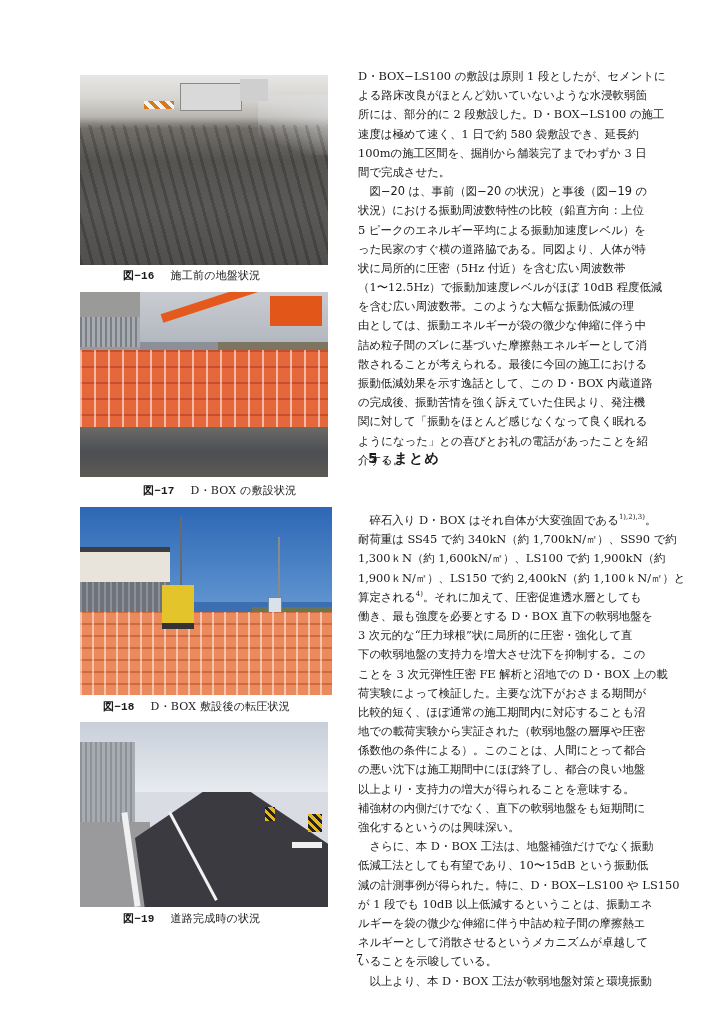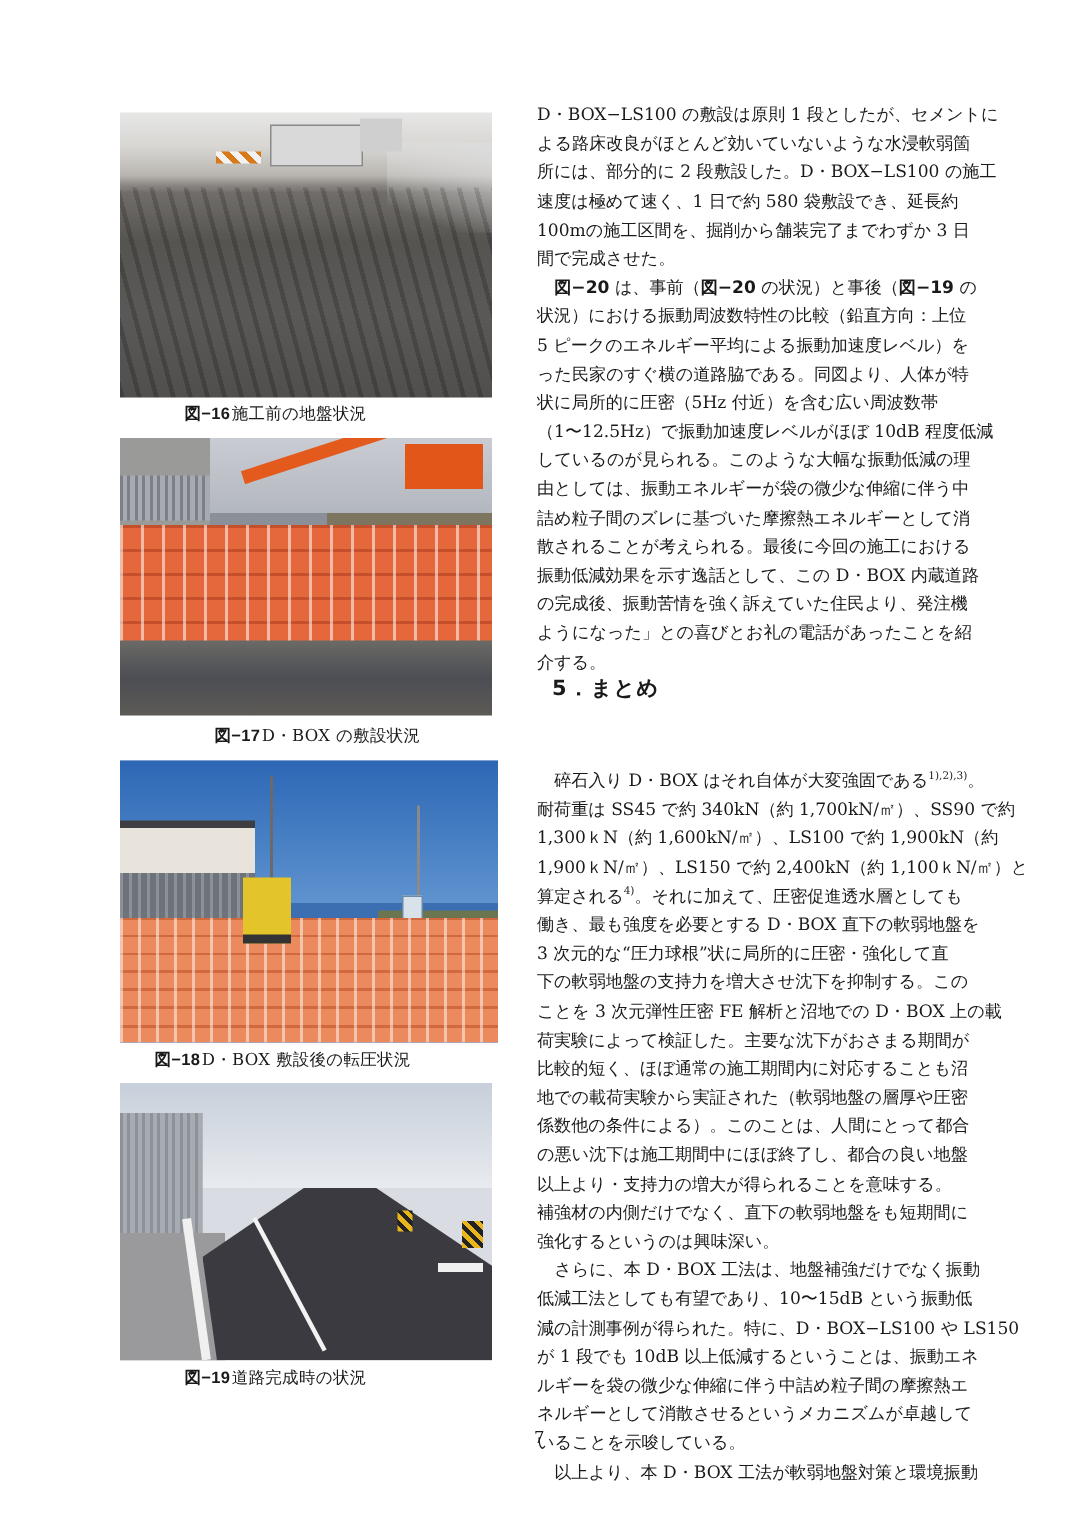--- a/index.html
+++ b/index.html
@@ -1,28 +1,28 @@
 <!DOCTYPE html>
 <html><head>
 <meta charset="utf-8">
 <style>
   html, body { margin: 0; padding: 0; background: #ffffff; }
   body { width: 724px; height: 1024px; position: relative; overflow: hidden;
          font-family: "DejaVu Serif", "Liberation Serif", serif; color: #1a1a1a; }
   .page { position: absolute; inset: 0; }
   .photo { position: absolute; overflow: hidden; }
   .caption { position: absolute; font-size: 11px; white-space: nowrap; letter-spacing: 0.2px; }
-  .caption .num { font-family: Liberation Sans, sans-serif; font-weight: bold; margin-right: 1px; }
+  .caption .num { font-family: Liberation Mono, monospace; font-weight: bold; margin-right: 16px; }
 
   
   .col { position: absolute; left: 358px; width: 296px; font-size: 11.4px; line-height: 19.2px; }
   .col p { margin: 0; text-align: justify; }
   .line { display: block; white-space: nowrap; height: 19.2px; overflow: visible; }
   .indent { padding-left: 11.5px; }
-  .bold { font-family: "DejaVu Sans", "Liberation Sans", sans-serif; font-weight: bold; }
+  .bold { font-family: "DejaVu Sans", "Liberation Sans", sans-serif; font-weight: normal; }
   sup { font-size: 7px; vertical-align: 5px; line-height: 0; margin-top: 20px; }
   .section-head { position: absolute; left: 368px; top: 450px; font-family: "DejaVu Sans", "Liberation Sans", sans-serif; font-size: 14px; font-weight: bold; letter-spacing: 1px; }
   .page-num { position: absolute; left: 356px; top: 952px; font-size: 11px; }
 
   
   .p16 { left: 80px; top: 75px; width: 248px; height: 190px;
     background:
       linear-gradient(180deg, #e6e6e6 0%, #d8d6d2 12%, #b9b6b1 22%, #6b6864 28%, #4f4d4a 45%, #545250 70%, #4a4846 100%); }
   .p16 .truck { position:absolute; left:100px; top:8px; width:60px; height:26px; background:#d9d9d9; border:1px solid #8a8a8a; }
   .p16 .truck2 { position:absolute; left:160px; top:4px; width:28px; height:22px; background:#cfcfcf; }
@@ -150,26 +150,27 @@
       <span class="line">100mの施工区間を、掘削から舗装完了までわずか 3 日</span>
       <span class="line">間で完成させた。</span>
     </p>
     <p>
       <span class="line indent"><span class="bold">図−20</span><span> は、事前（</span><span class="bold">図−20</span><span> の状況）と事後（</span><span class="bold">図−19</span><span> の</span></span>
       <span class="line">状況）における振動周波数特性の比較（鉛直方向：上位</span>
       <span class="line">5 ピークのエネルギー平均による振動加速度レベル）を</span>
       <span class="line">った民家のすぐ横の道路脇である。同図より、人体が特</span>
       <span class="line">状に局所的に圧密（5Hz 付近）を含む広い周波数帯</span>
       <span class="line">（1〜12.5Hz）で振動加速度レベルがほぼ 10dB 程度低減</span>
-      <span class="line">しているのが見られる。このような大幅な振動低減の理</span>
+      <span class="line">を含む広い周波数帯。このような大幅な振動低減の理</span>
       <span class="line">由としては、振動エネルギーが袋の微少な伸縮に伴う中</span>
       <span class="line">詰め粒子間のズレに基づいた摩擦熱エネルギーとして消</span>
       <span class="line">散されることが考えられる。最後に今回の施工における</span>
       <span class="line">振動低減効果を示す逸話として、この D・BOX 内蔵道路</span>
       <span class="line">の完成後、振動苦情を強く訴えていた住民より、発注機</span>
+      <span class="line">関に対して「振動をほとんど感じなくなって良く眠れる</span>
       <span class="line">ようになった」との喜びとお礼の電話があったことを紹</span>
       <span class="line">介する。</span>
     </p>
   </div>
 
   <div class="section-head">
     <span>5．</span><span>まとめ</span>
   </div>
 
   <div class="col" style="top:511px;">

